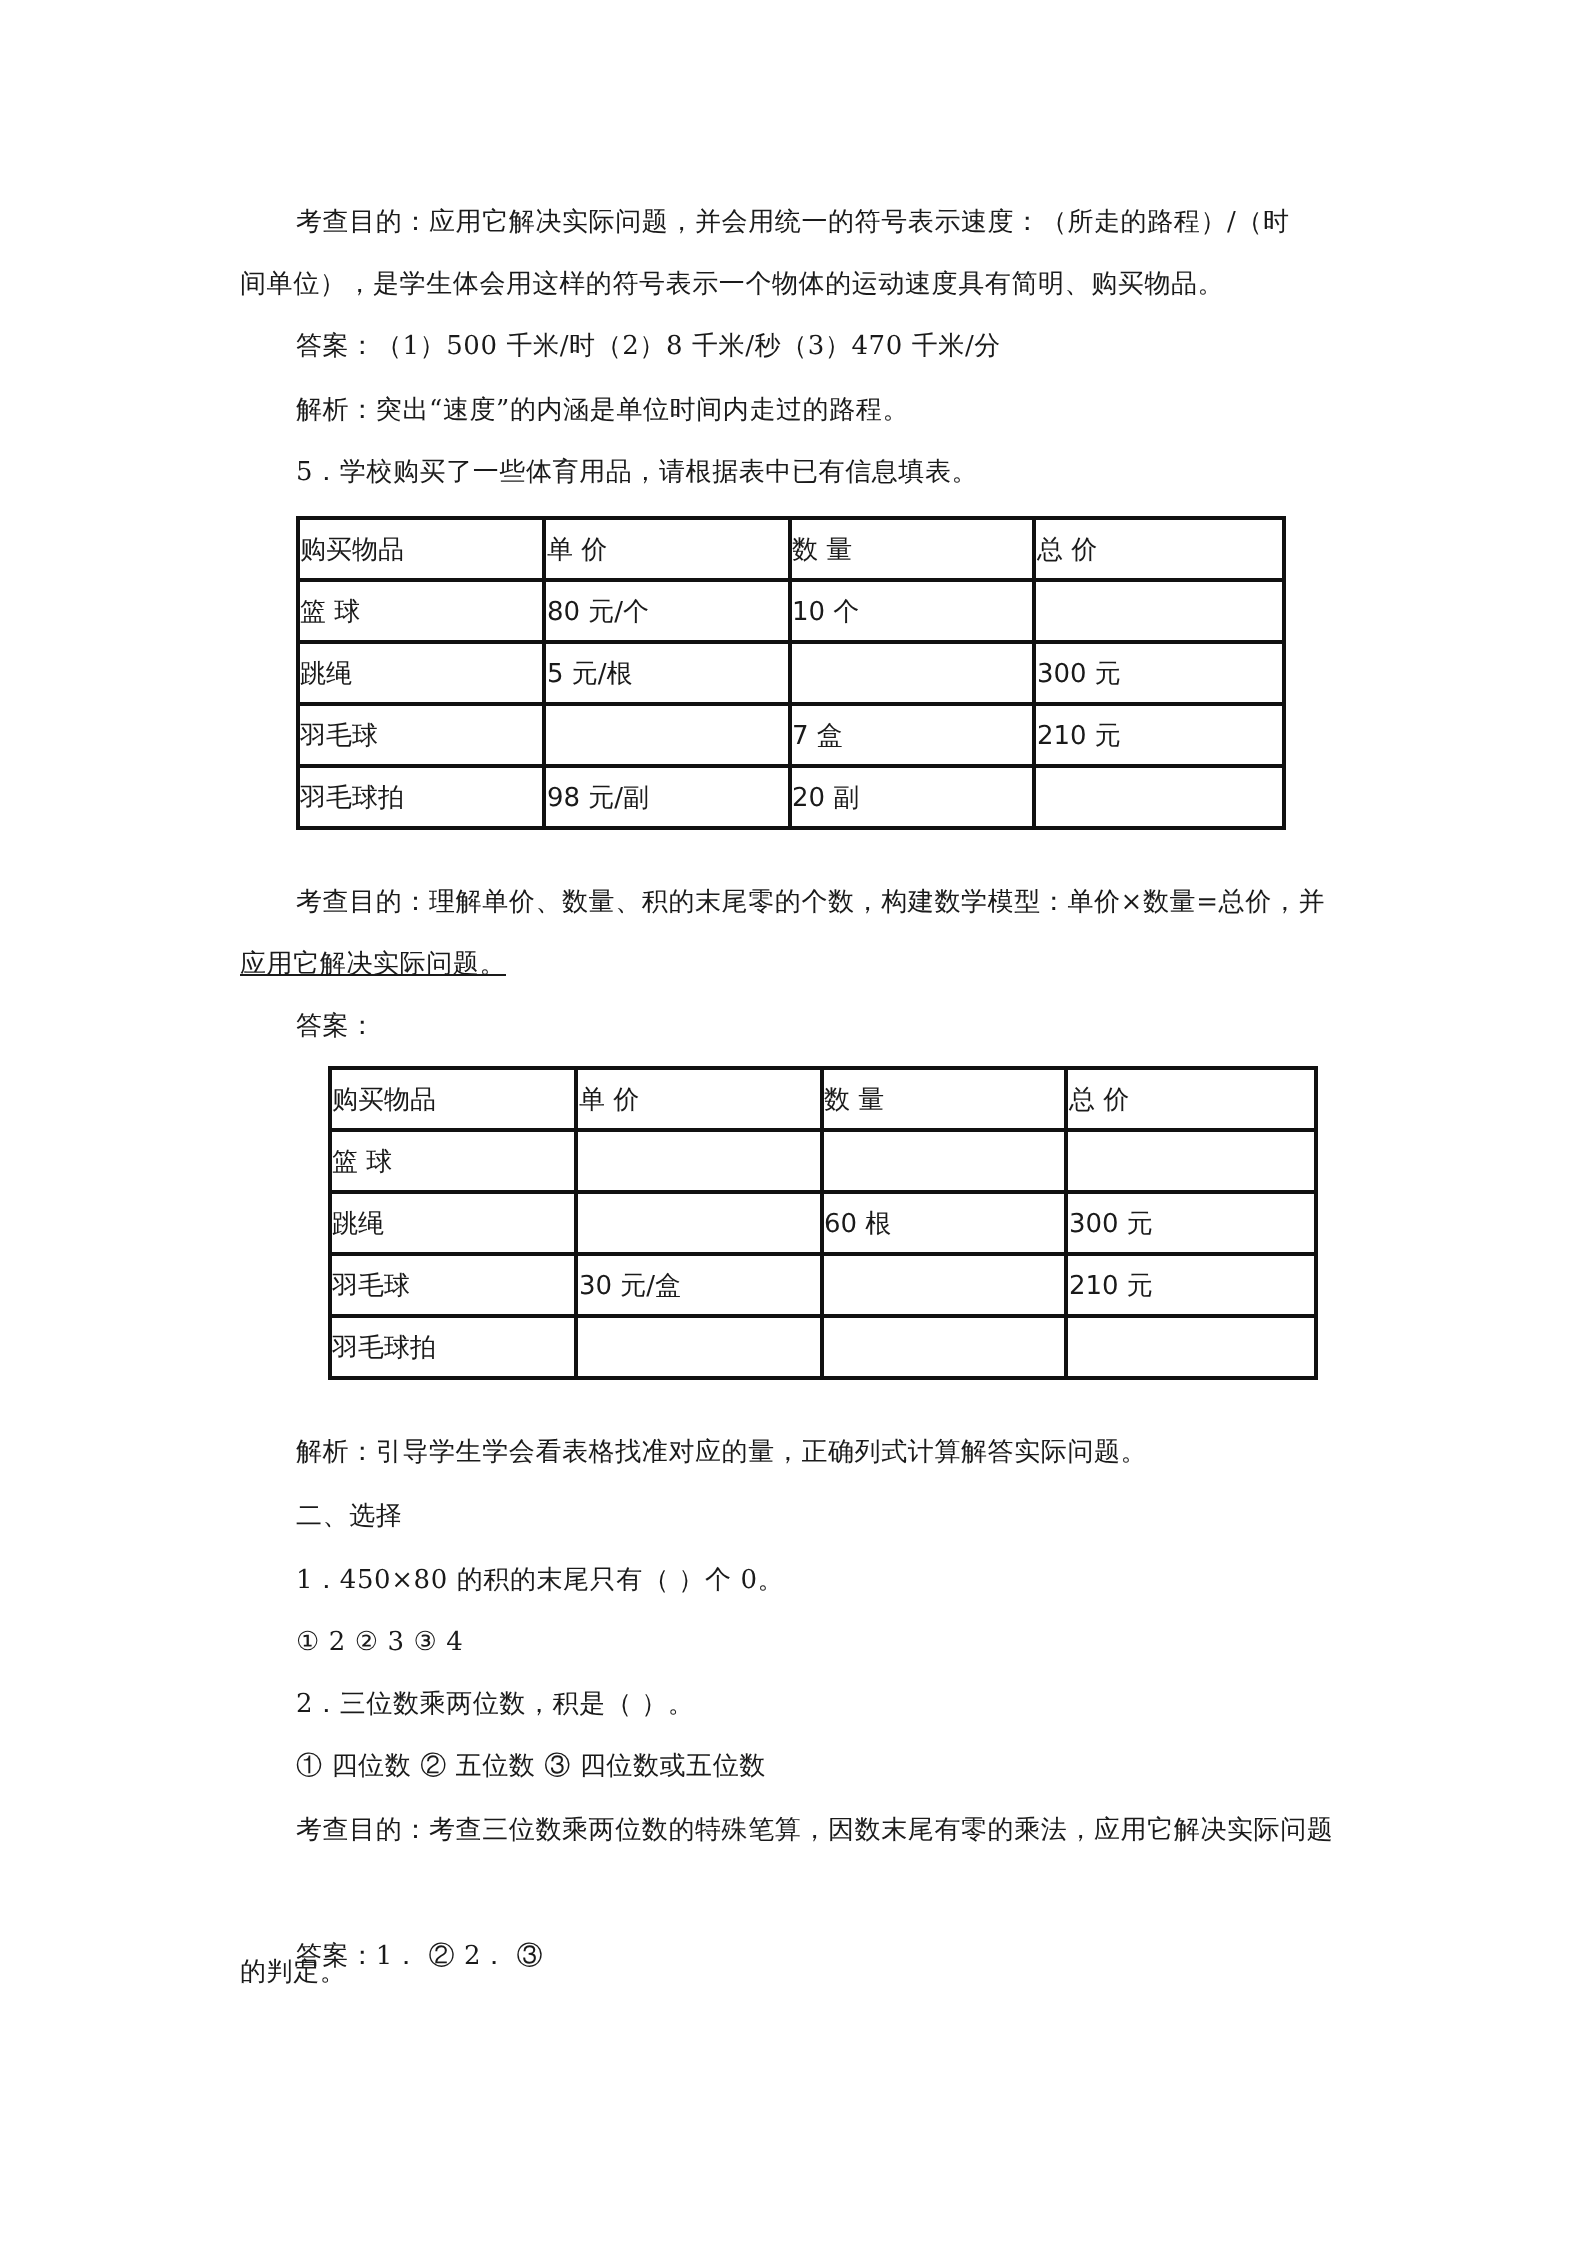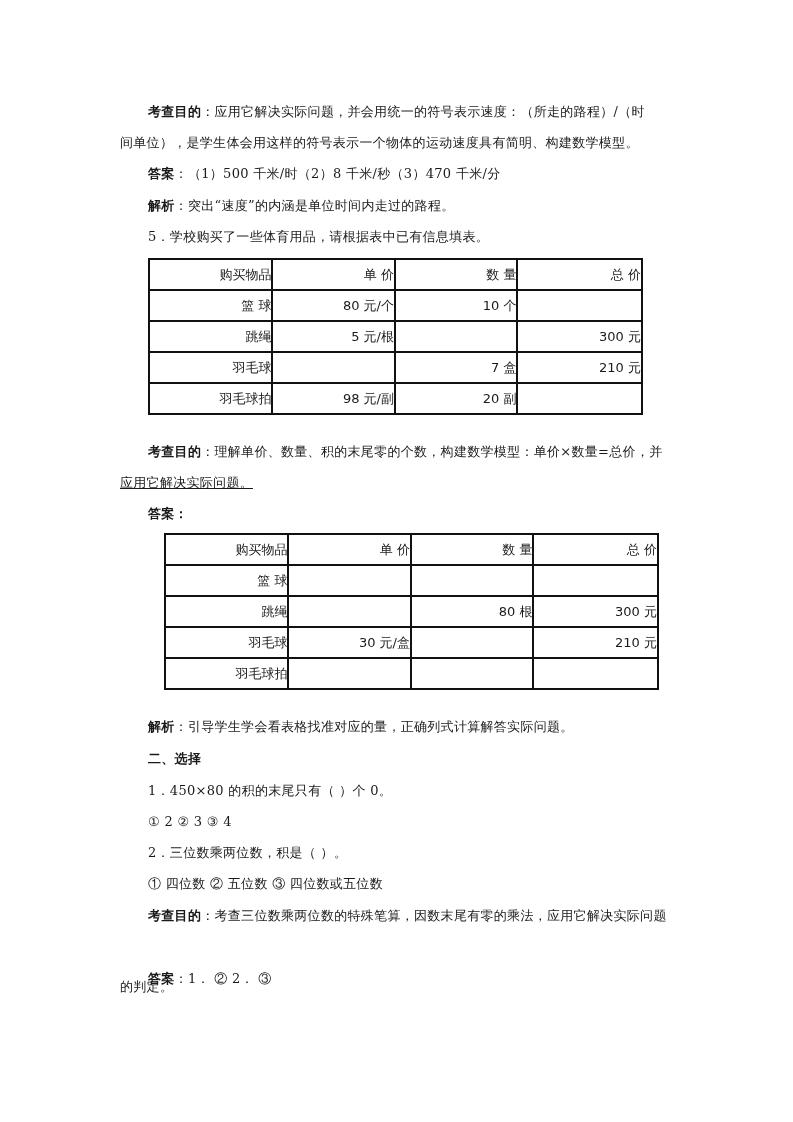--- a/index.html
+++ b/index.html
@@ -17,44 +17,44 @@
       font-size: 13px;
     }
     .line {
       position: absolute;
       white-space: nowrap;
       font-size: 13px;
       line-height: 16px;
       letter-spacing: 0.3px;
     }
     .bold {
-      font-weight: bold;
+      font-weight: normal;
       font-family: "DejaVu Sans", "Liberation Sans", sans-serif;
     }
     table.grid {
       position: absolute;
       border-collapse: collapse;
       font-family: "DejaVu Sans", "Liberation Sans", sans-serif;
       font-size: 13px;
     }
     table.grid td {
       border: 2px solid #111;
-      text-align: right;
+      text-align: left;
       vertical-align: middle;
       padding: 0;
       height: 29px;
     }
   </style>
 </head>
 <body>
 
 <div class="line" style="left:148px; top:104px;">
   <span class="bold">考查目的</span><span>：应用它解决实际问题，并会用统一的符号表示速度：（所走的路程）/（时</span>
 </div>
-<div class="line" style="left:120px; top:135px;">间单位），是学生体会用这样的符号表示一个物体的运动速度具有简明、构建数学模型。</div>
+<div class="line" style="left:120px; top:135px;">间单位），是学生体会用这样的符号表示一个物体的运动速度具有简明、购买物品。</div>
 
 <div class="line" style="left:148px; top:166px;">
   <span class="bold">答案</span><span>：（1）500 千米/时（2）8 千米/秒（3）470 千米/分</span>
 </div>
 
 <div class="line" style="left:148px; top:198px;">
   <span class="bold">解析</span><span>：突出“速度”的内涵是单位时间内走过的路程。</span>
 </div>
 
 <div class="line" style="left:148px; top:229px;">5．学校购买了一些体育用品，请根据表中已有信息填表。</div>
@@ -123,21 +123,21 @@
   </tr>
   <tr>
     <td>篮 球</td>
     <td></td>
     <td></td>
     <td></td>
   </tr>
   <tr>
     <td>跳绳</td>
     <td></td>
-    <td>80 根</td>
+    <td>60 根</td>
     <td>300 元</td>
   </tr>
   <tr>
     <td>羽毛球</td>
     <td>30 元/盒</td>
     <td></td>
     <td>210 元</td>
   </tr>
   <tr>
     <td>羽毛球拍</td>

